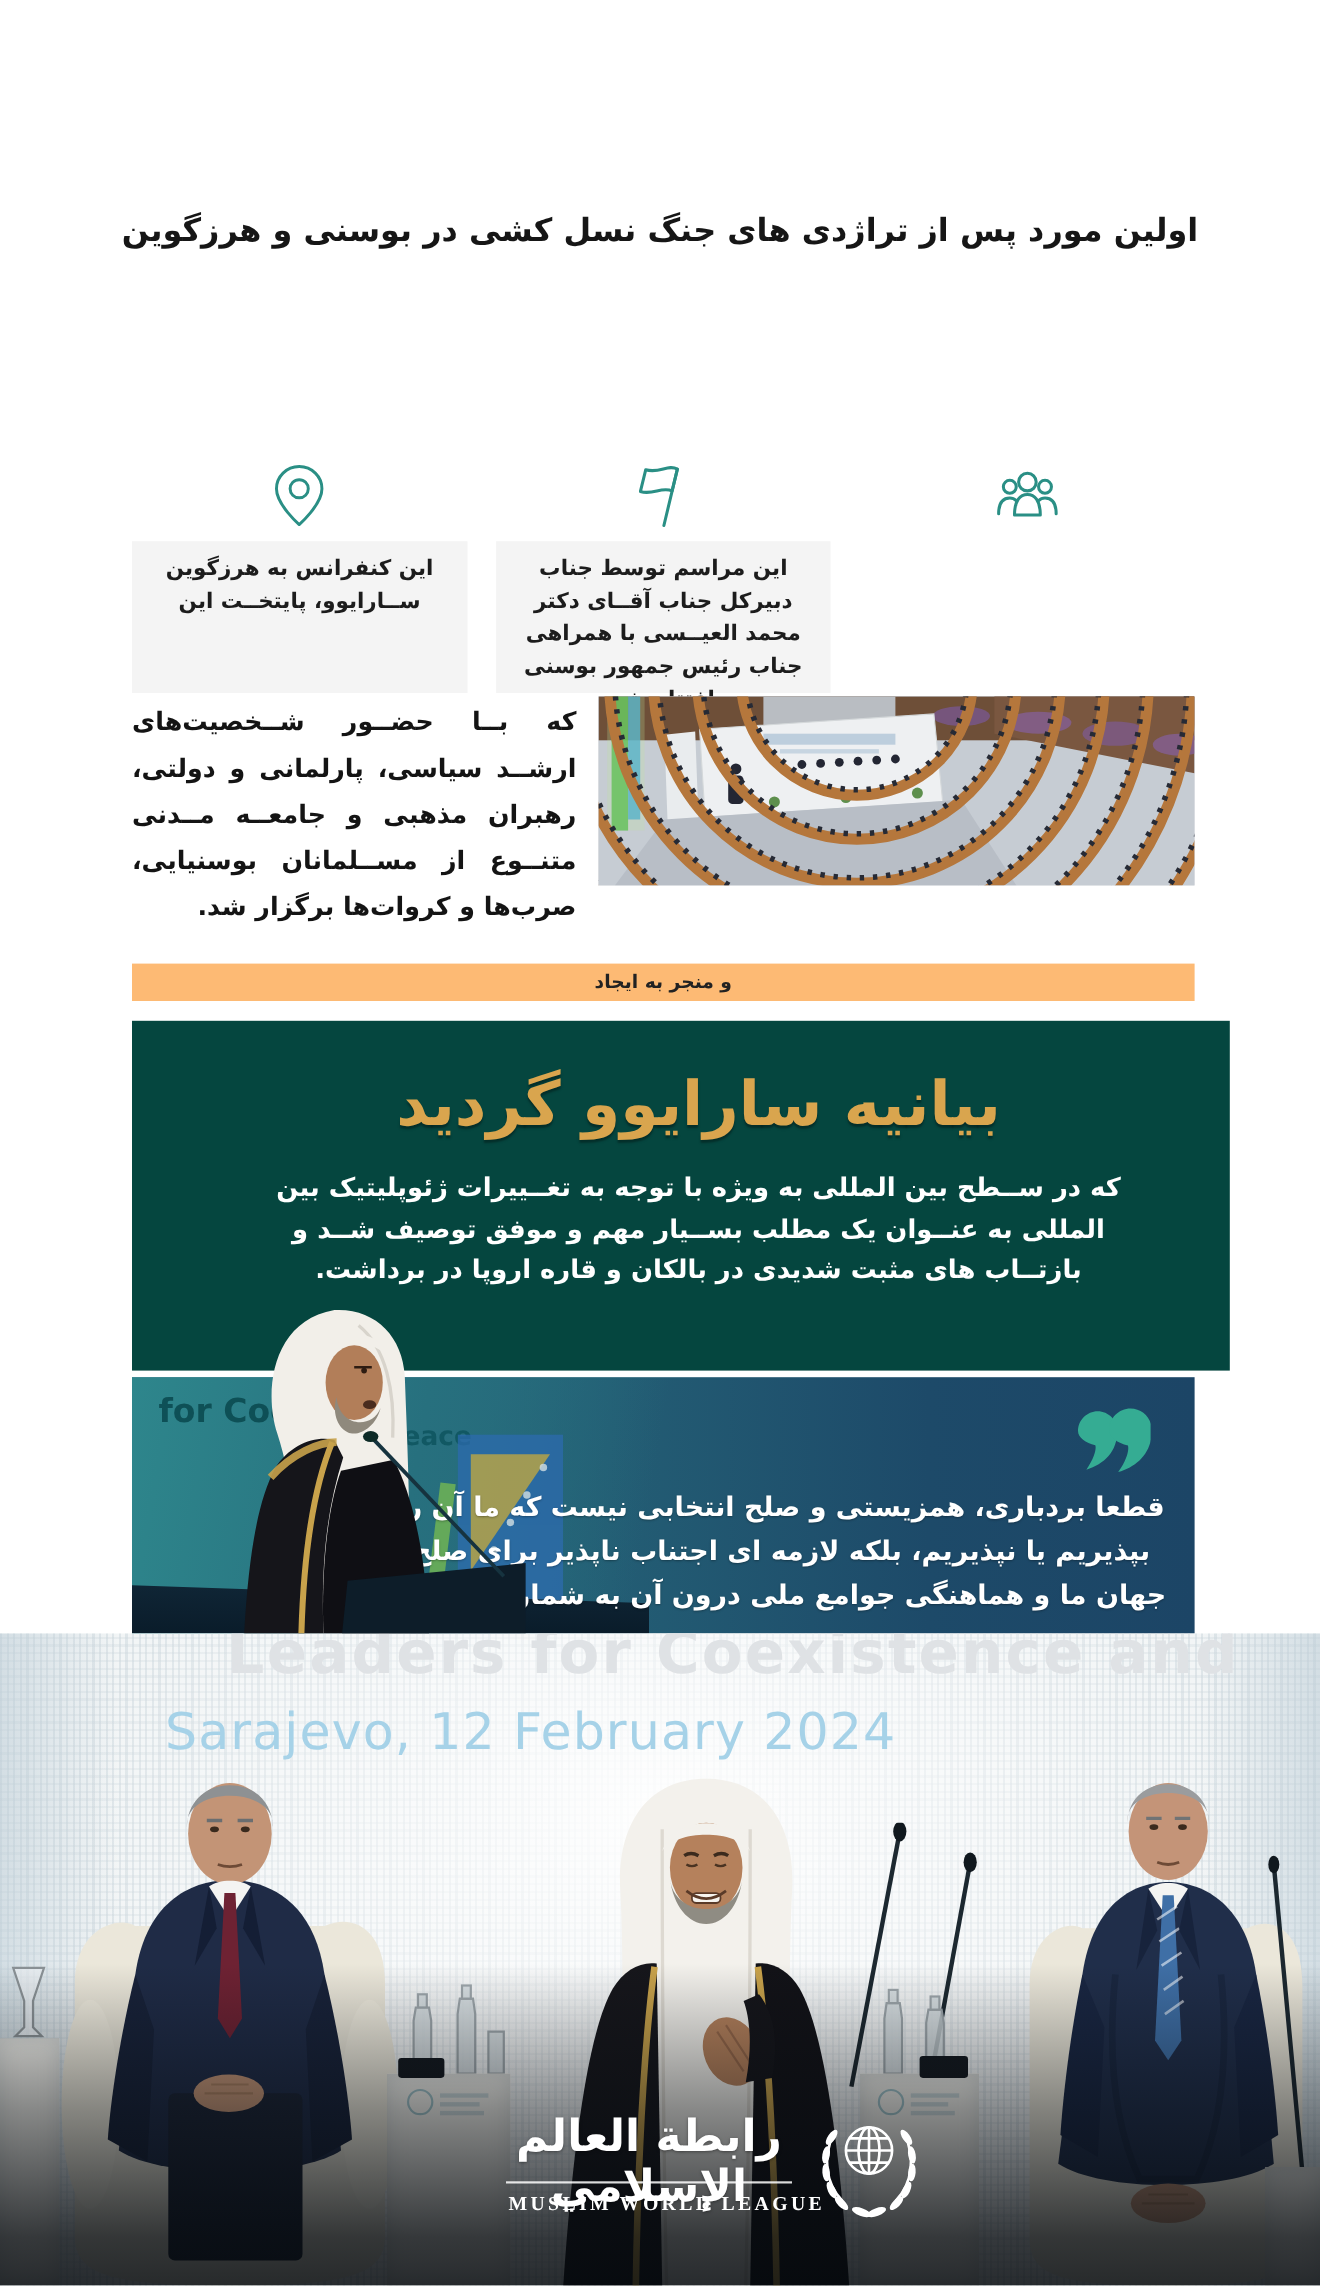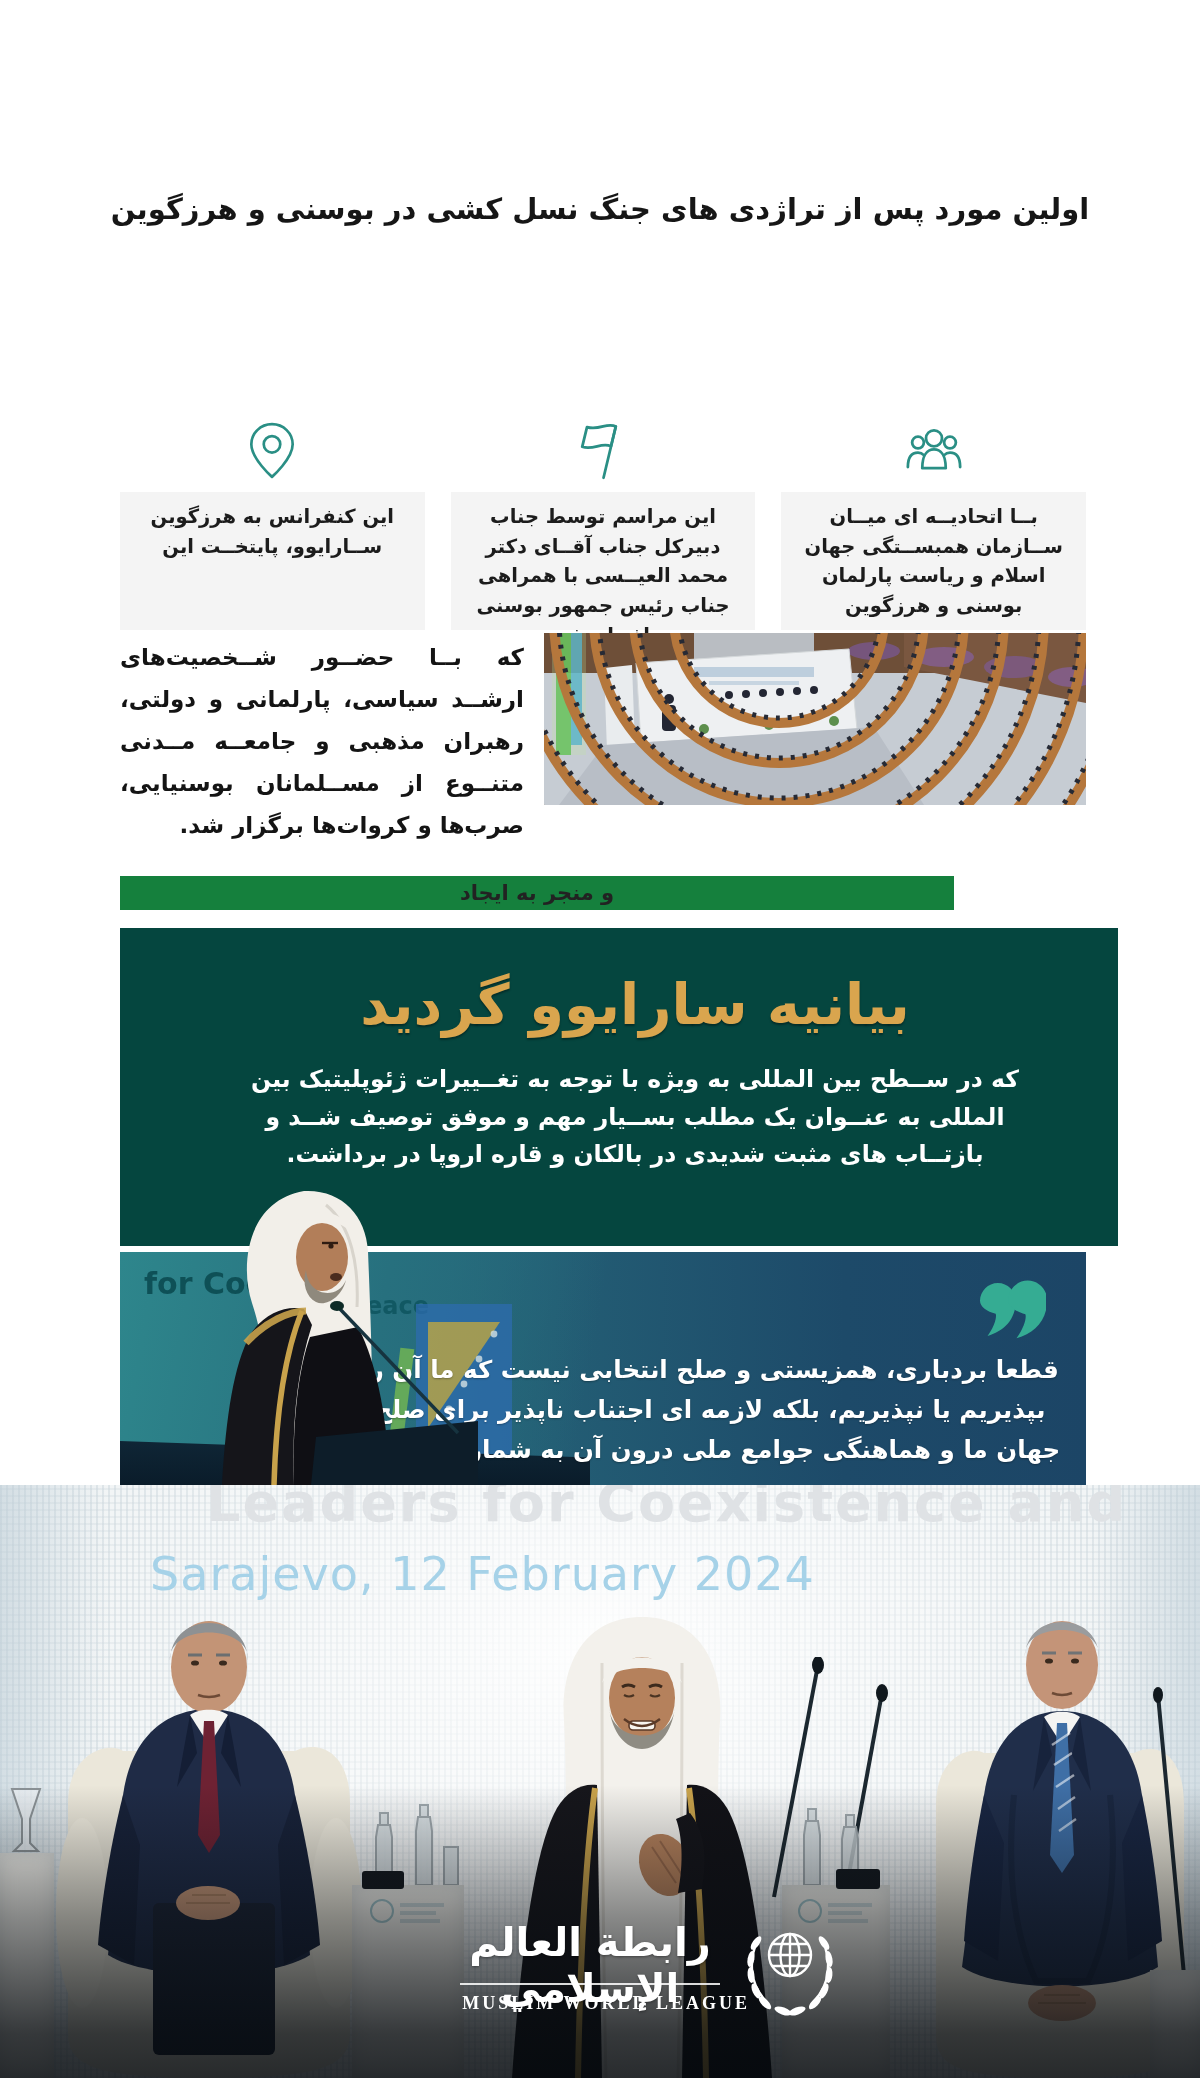--- a/index.html
+++ b/index.html
@@ -20,22 +20,22 @@
   .ficon{height:84px;display:flex;align-items:center;justify-content:center;}
   .fbox{background:#f4f4f4;height:118px;padding:10px 12px;box-sizing:content-box;
     text-align:center;font-size:19.5px;font-weight:700;line-height:1.52;color:#1c1c1c;}
 
   
   .attend-text{top:636px;left:120px;width:404px;height:172px;font-size:23px;font-weight:700;
     line-height:42px;color:#141414;text-align:justify;}
   .conf-photo{top:633px;left:544px;width:542px;height:172px;overflow:hidden;background:#c9ced4;}
 
   
-  .connector{top:876px;left:120px;width:834px;height:34px;background:#15803d;
-    display:flex;align-items:center;justify-content:center;font-size:21px;font-weight:700;color:#222;}
+  .connector{top:876px;left:120px;width:966px;height:34px;background:#fdba74;
+    display:flex;align-items:center;justify-content:center;font-size:17px;font-weight:700;color:#222;}
 
   
   .statement{top:928px;left:120px;width:966px;height:318px;background:#05463f;padding-left:32px;}
   .statement .title{margin-top:44px;text-align:center;font-size:56px;font-weight:700;color:#d9a54e;
     text-shadow:0 2px 2px rgba(0,0,0,.35);}
   .statement .body{width:812px;margin:24px auto 0;text-align:center;font-size:23.5px;font-weight:700;
     color:#ffffff;line-height:1.6;}
 
   
   .quote-band{top:1252px;left:120px;width:966px;height:233px;overflow:hidden;
@@ -87,21 +87,20 @@
       <div class="ficon">
         <svg width="66" height="64" viewBox="0 0 60 60" fill="none" stroke="#2a8f85" stroke-width="2.6" stroke-linecap="round" stroke-linejoin="round">
           <circle cx="30" cy="19" r="7.5"></circle>
           <path d="M19,47 C19,34.5 24,29.5 30,29.5 C36,29.5 41,34.5 41,47 Z"></path>
           <circle cx="15" cy="23" r="5.5"></circle>
           <path d="M5.5,46 C5.5,36.5 9.5,32.5 15,32.5 C17,32.5 19,33.3 20.5,34.8"></path>
           <circle cx="45" cy="23" r="5.5"></circle>
           <path d="M54.5,46 C54.5,36.5 50.5,32.5 45,32.5 C43,32.5 41,33.3 39.5,34.8"></path>
         </svg>
       </div>
-      <div class="fbox">بــا اتحادیــه ای میــان ســازمان همبســتگی جهان اسلام و ریاست پارلمان بوسنی و هرزگوین</div>
     </div>
     <div class="feature">
       <div class="ficon">
         <svg width="66" height="64" viewBox="0 0 60 60" fill="none" stroke="#2a8f85" stroke-width="2.6" stroke-linecap="round" stroke-linejoin="round">
           <path d="M42,8 C34,3.5 27,12 15,8.5 L10.5,27 C21,30.5 28.5,22.5 37.5,26.5 Z"></path>
           <line x1="42" y1="8" x2="30.5" y2="56"></line>
         </svg>
       </div>
       <div class="fbox">این مراسم توسط جناب دبیرکل جناب آقــای دکتر محمد العیــسی با همراهی جناب رئیس جمهور بوسنی افتتاح شد</div>
     </div>

